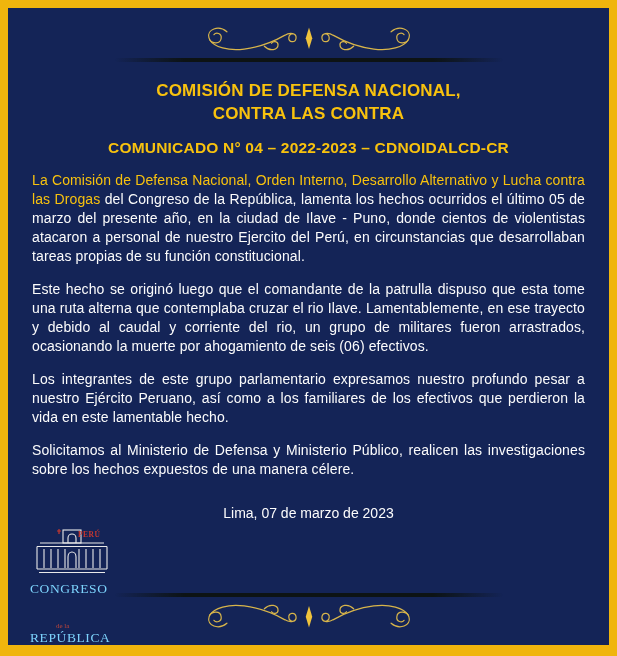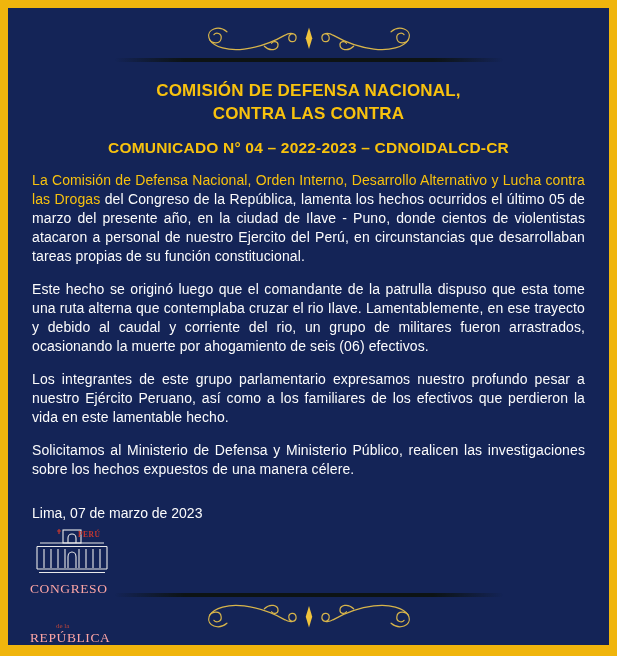--- a/index.html
+++ b/index.html
@@ -32,31 +32,31 @@
     margin: 14px 0 0; text-align: center;
     color: #F8C20E; font-size: 15.5px; font-weight: bold; letter-spacing: 0.2px;
   }
   .para {
     margin: 14px 0 0; color: #FCFCFC; font-size: 14px; line-height: 19px;
     text-align: justify; letter-spacing: 0.1px;
   }
   .para.first { }
   .hl { color: #F8C20E; }
   .dateline {
-    margin-top: 26px; text-align: left; color: #FCFCFC; font-size: 14px;
+    margin-top: 26px; text-align: center; color: #FCFCFC; font-size: 14px;
   }
   .bottom-decor { position: absolute; left: 0; right: 0; bottom: 12px; }
   .logo {
     position: absolute; left: 22px; bottom: 0; width: 92px;
     text-align: left; color: #F2F2F2;
   }
   .logo .building { width: 84px; height: 54px; display: block; }
   .logo .l1, .logo .l3 {
     font-family: "Liberation Serif", serif; font-size: 13.5px;
-    letter-spacing: 0.6px; color: #fca5a5; line-height: 15px;
+    letter-spacing: 0.6px; color: #7dd3fc; line-height: 15px;
   }
   .logo .l2 {
     font-family: "Liberation Serif", serif; font-size: 7px;
     color: #C0453A; line-height: 8px; padding-left: 26px; margin-top: 26px;
   }
 </style>
 </head>
 <body>
 
 <div class="doc">

